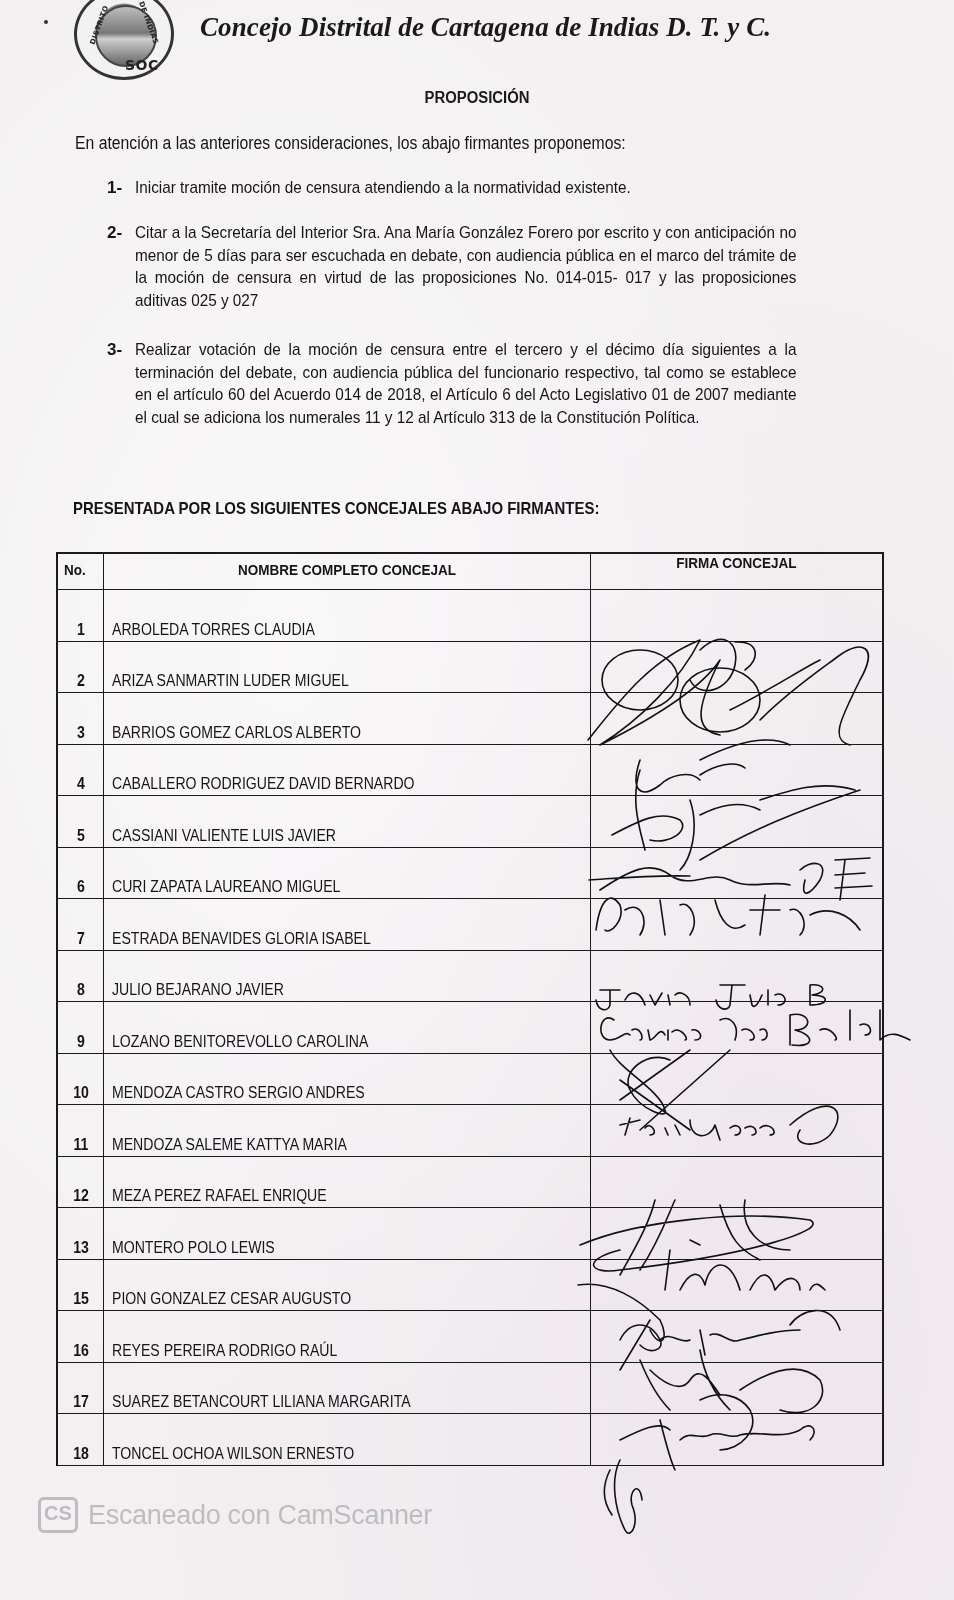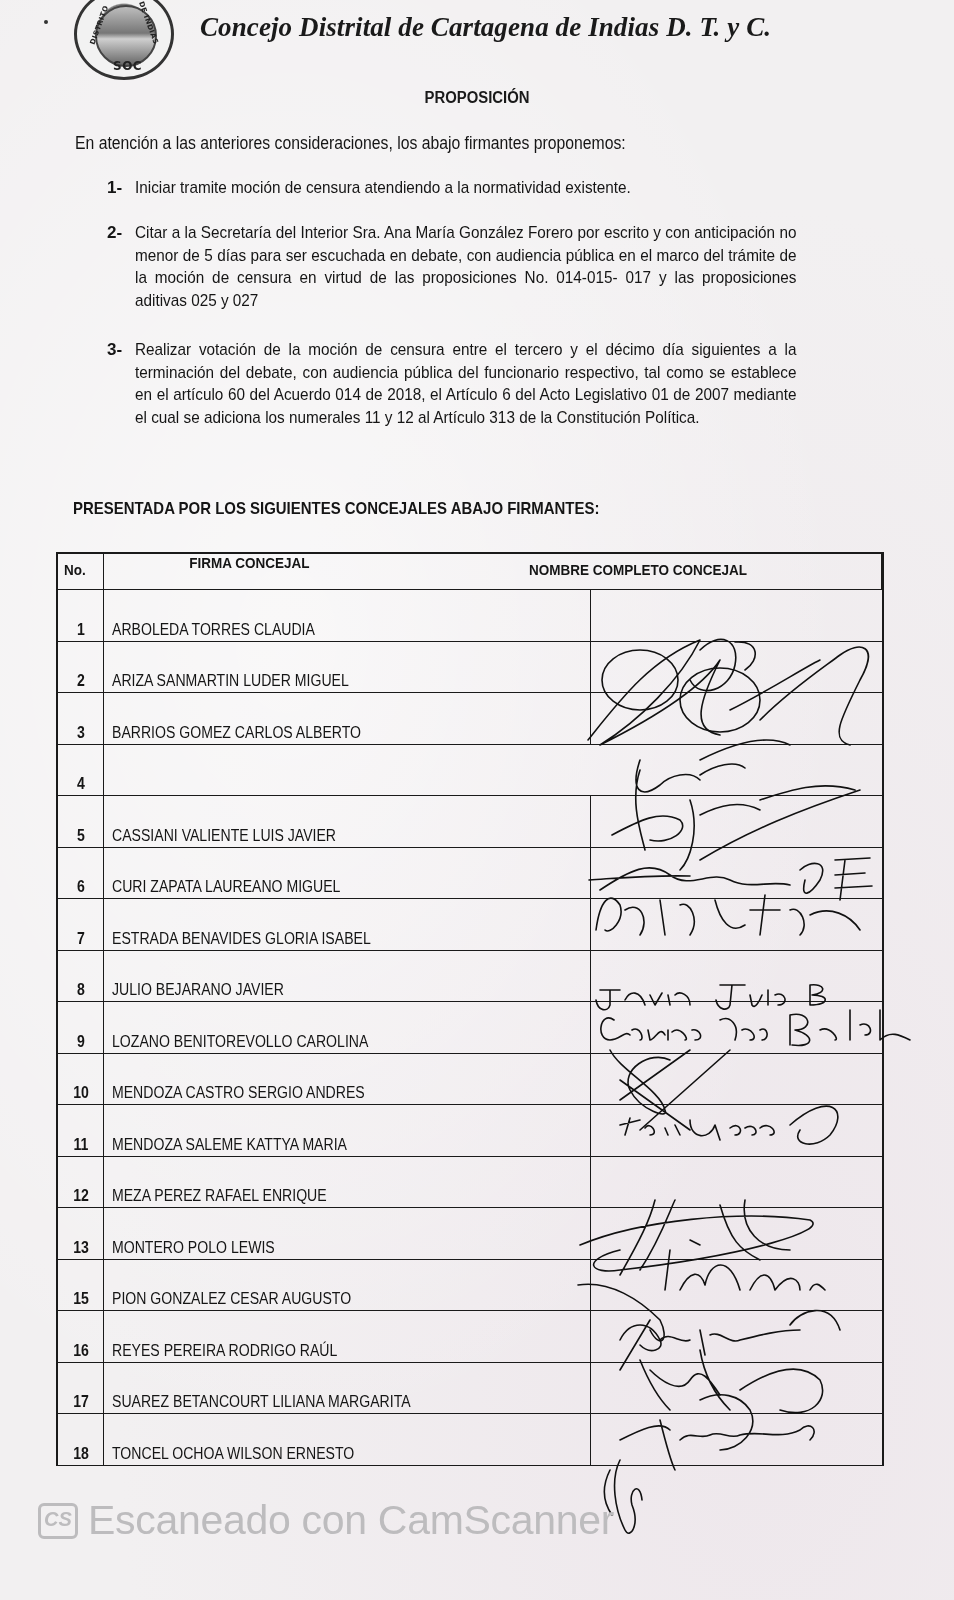--- a/index.html
+++ b/index.html
@@ -25,21 +25,21 @@
   .seal .inner {
     position:absolute; left:18px; top:14px; width:58px; height:58px; border-radius:50%;
     background: linear-gradient(180deg, #bdbdbd 0%, #777 45%, #cfcfcf 55%, #666 100%);
     border:2px solid #444;
   }
   .seal .ring-text {
     position:absolute; font-size:7px; font-weight:bold; color:#222; letter-spacing:0.5px;
   }
   .seal .rt-left { left:2px; top:30px; transform:rotate(-70deg); }
   .seal .rt-right { right:0px; top:28px; transform:rotate(70deg); }
-  .seal .rt-bottom { left:36px; bottom:4px; font-size:12px; }
+  .seal .rt-bottom { left:48px; bottom:4px; font-size:14px; }
   .dot-mark { position:absolute; left:44px; top:20px; width:4px; height:4px; background:#333; border-radius:50%; }
 
   .council-title {
     position:absolute; left:200px; top:12px;
     font-family:Liberation Serif, serif; font-style:italic; font-weight:bold;
     font-size:27px; color:#1a1a1a; letter-spacing:0.1px; white-space:nowrap;
   }
   .doc-heading {
     position:absolute; left:0; width:954px; top:89px; text-align:center;
     font-family:"Liberation Sans", sans-serif; font-weight:bold; font-size:16px; color:#1a1a1a;
@@ -99,23 +99,23 @@
   }
   .signatures svg { position:absolute; left:0; top:0; }
 
   .cs-watermark {
     position:absolute; left:38px; top:1497px; display:flex; align-items:center; gap:10px;
     color:#b9b8ba;
   }
   .cs-badge {
     width:40px; height:36px; border:3px solid #bdbcbe; border-radius:6px; box-sizing:border-box;
     font-family:"Liberation Sans", sans-serif; font-weight:bold; font-size:20px; color:#bdbcbe;
-    display:flex; align-items:flex-start; justify-content:center; line-height:26px;font-style:italic;
-  }
-  .cs-text { font-family:"Liberation Sans", sans-serif; font-size:41px; color:#bdbcbe; letter-spacing:-0.3px; }
+    display:flex; align-items:flex-start; justify-content:center; line-height:26px;
+  }
+  .cs-text { font-family:"Liberation Sans", sans-serif; font-size:27px; color:#bdbcbe; letter-spacing:-0.3px; }
 </style>
 </head>
 <body>
 
 <div class="page-bg"></div>
 
 <div class="seal">
   <div class="inner"></div>
   <span class="ring-text rt-left">DISTRITO</span>
   <span class="ring-text rt-right">DE INDIAS</span>
@@ -142,26 +142,26 @@
   <div class="txt">Realizar votación de la moción de censura entre el tercero y el décimo día siguientes a la terminación del debate, con audiencia pública del funcionario respectivo, tal como se establece en el artículo 60 del Acuerdo 014 de 2018, el Artículo 6 del Acto Legislativo 01 de 2007 mediante el cual se adiciona los numerales 11 y 12 al Artículo 313 de la Constitución Política.</div>
 </div>
 
 <div class="signers-heading">PRESENTADA POR LOS SIGUIENTES CONCEJALES ABAJO FIRMANTES:</div>
 
 <div class="sig-table">
   <div class="row hdr">
     <div class="cell c-no">
         <span>No.</span>
       </div>
+    <div class="cell c-name">
+        <span>NOMBRE COMPLETO CONCEJAL</span>
+      </div>
     <div class="cell c-sig">
         <span>FIRMA CONCEJAL</span>
       </div>
-    <div class="cell c-name">
-        <span>NOMBRE COMPLETO CONCEJAL</span>
-      </div>
   </div>
   <div id="rows">
       <div class="row dat">
         <div class="cell c-no">
           <span>1</span>
         </div>
         <div class="cell c-name">
           <span>ARBOLEDA TORRES CLAUDIA</span>
         </div>
         <div class="cell c-sig"></div>
@@ -180,20 +180,23 @@
           <span>3</span>
         </div>
         <div class="cell c-name">
           <span>BARRIOS GOMEZ CARLOS ALBERTO</span>
         </div>
         <div class="cell c-sig"></div>
       </div>
       <div class="row dat">
         <div class="cell c-no">
           <span>4</span>
+        </div>
+        <div class="cell c-name">
+          <span>CABALLERO RODRIGUEZ DAVID BERNARDO</span>
         </div>
         <div class="cell c-sig"></div>
       </div>
       <div class="row dat">
         <div class="cell c-no">
           <span>5</span>
         </div>
         <div class="cell c-name">
           <span>CASSIANI VALIENTE LUIS JAVIER</span>
         </div>

